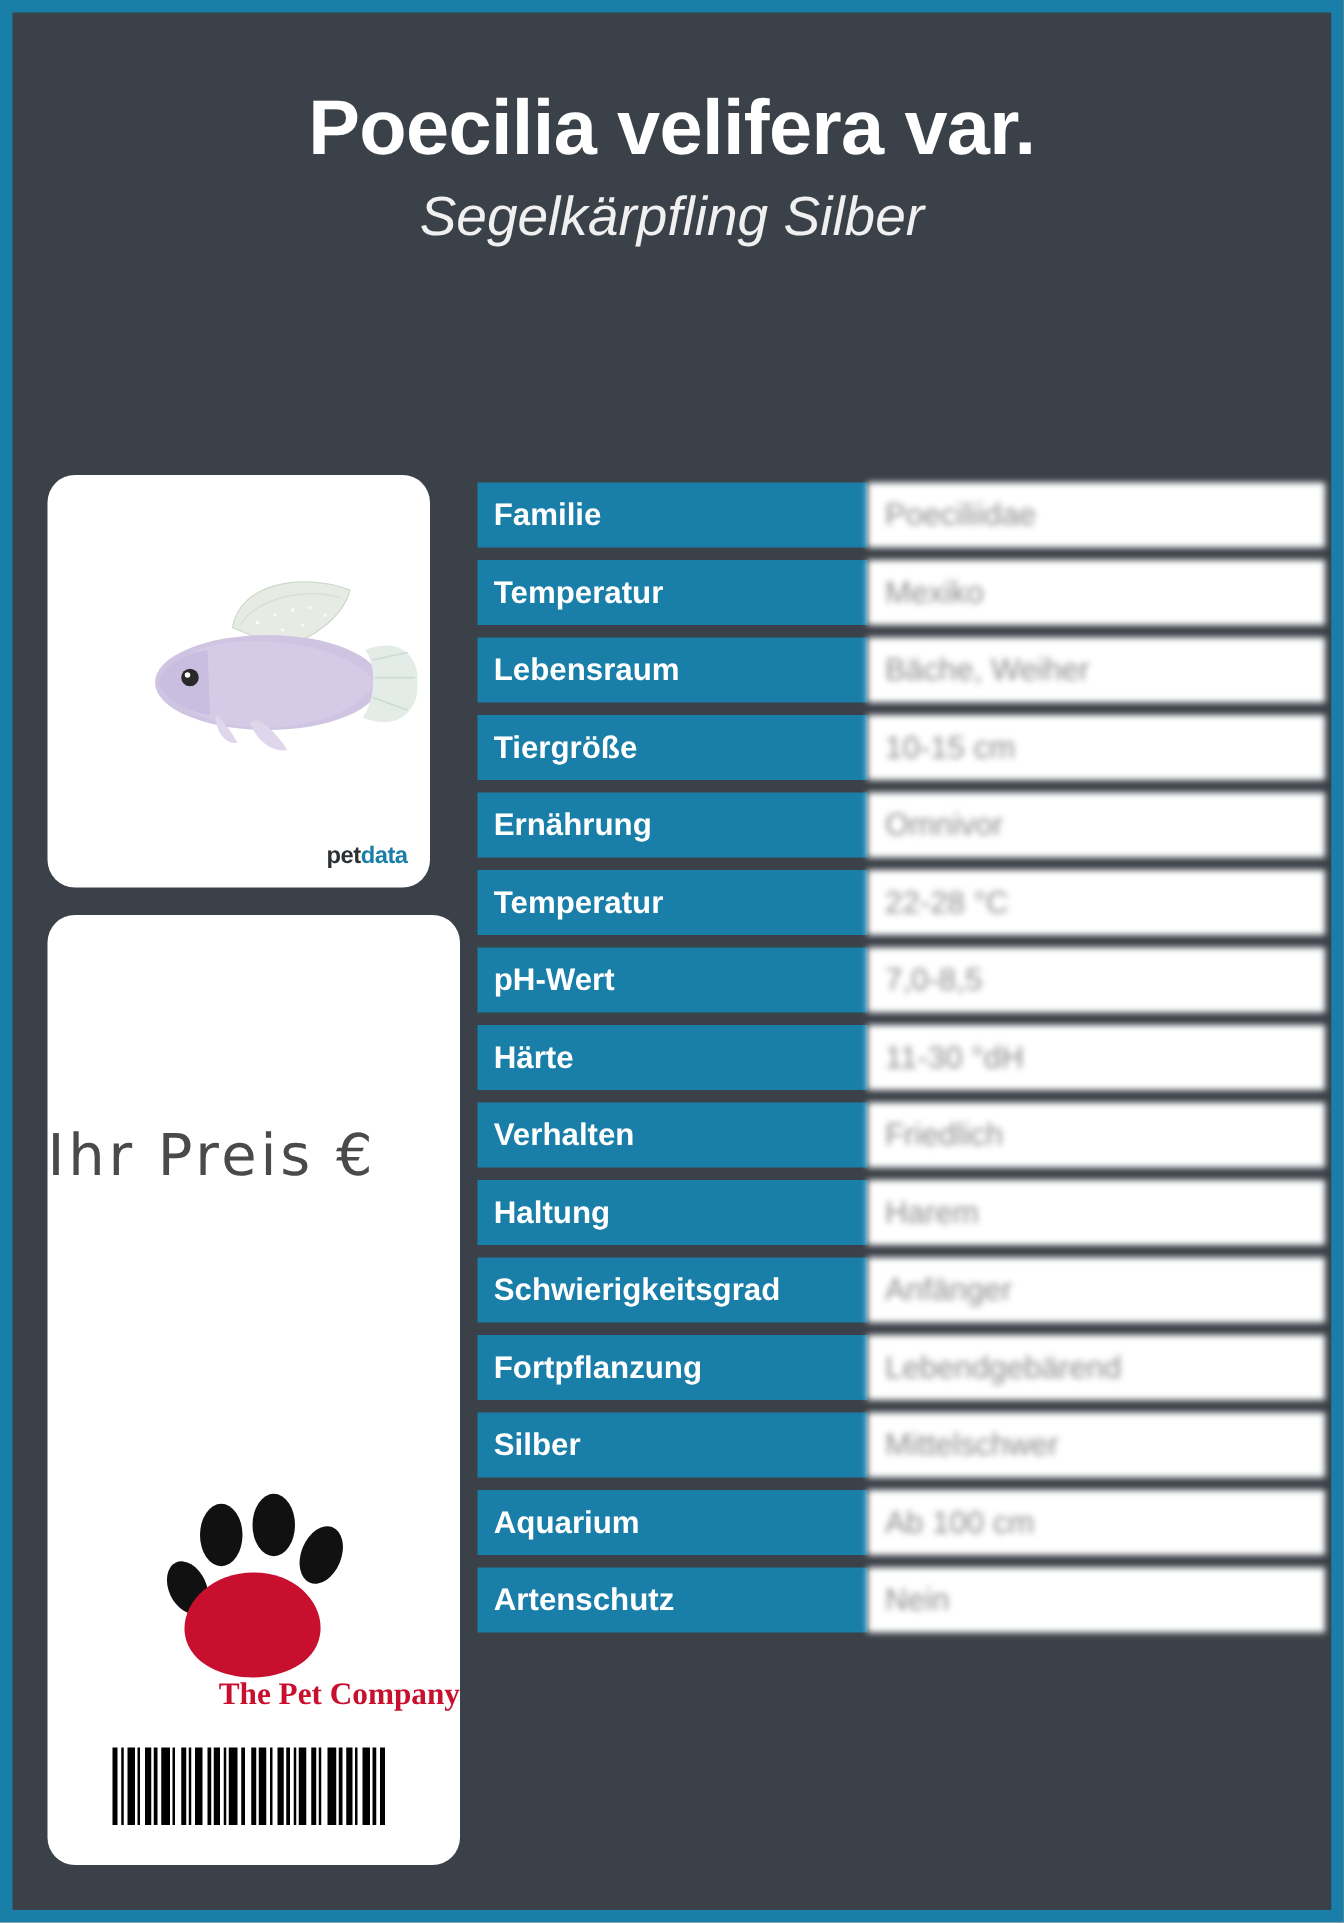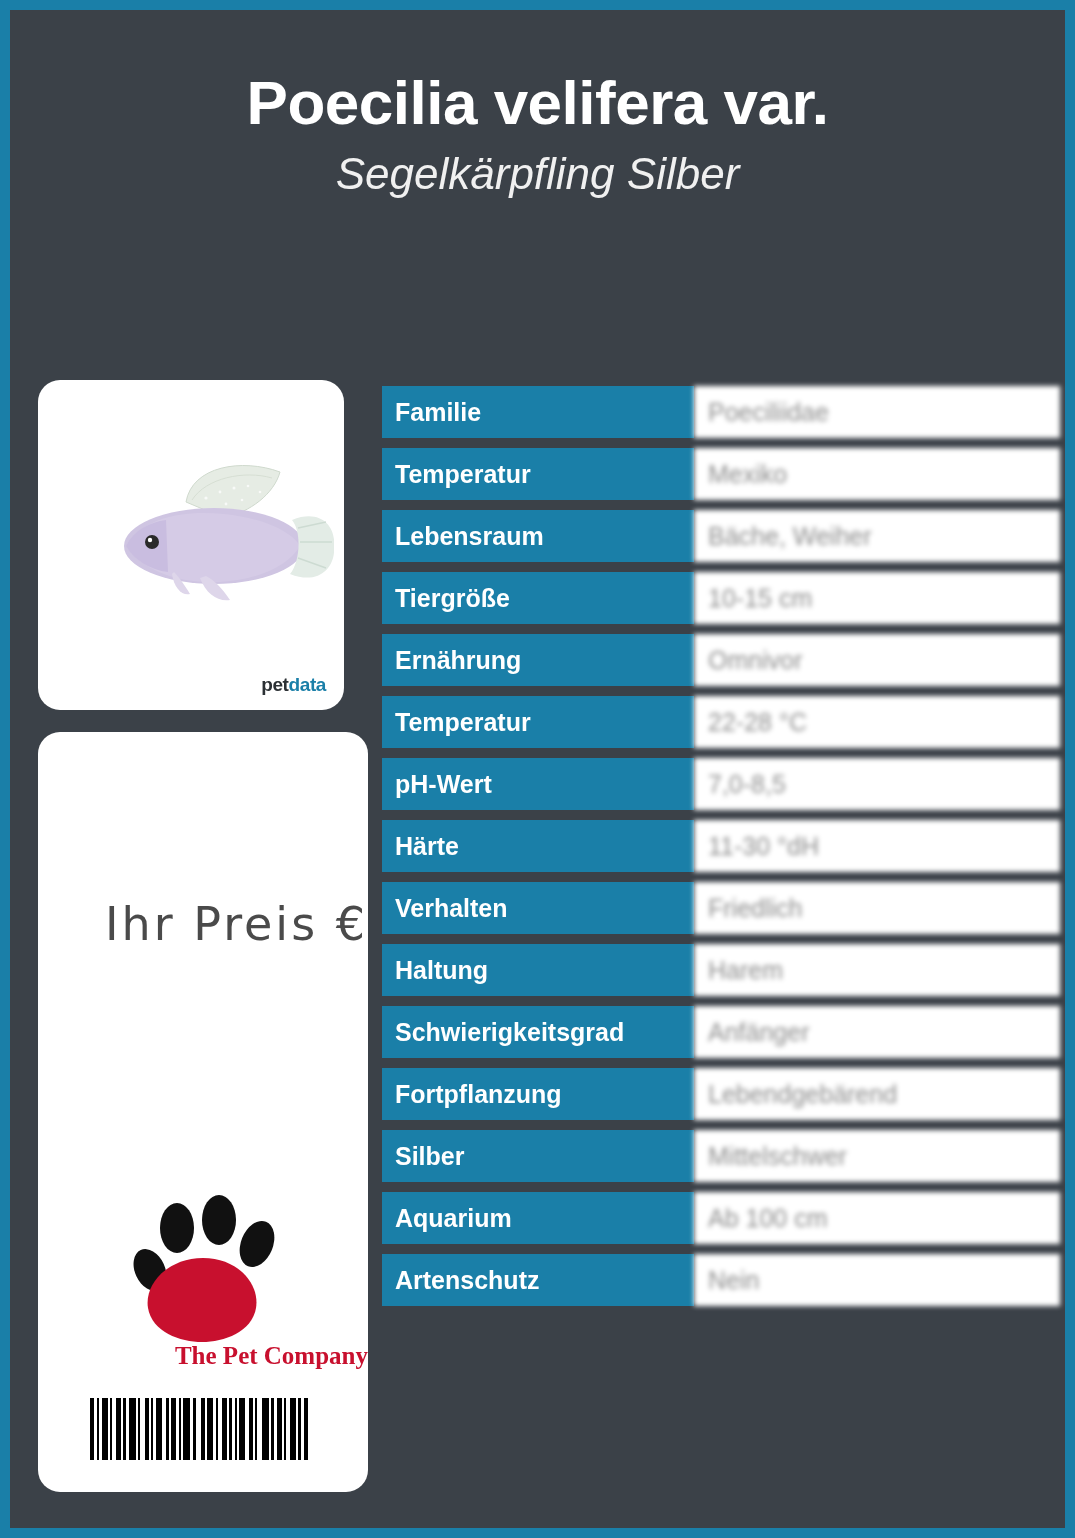--- a/index.html
+++ b/index.html
@@ -93,21 +93,21 @@
     border-radius: 22px;
     position: relative;
     overflow: hidden;
   }
 
   .price-text {
     position: absolute;
     top: 165px;
     left: 0;
     width: 100%;
-    text-align: right;
+    text-align: left;
     font-size: 46px;
     color: #4a4a4a;
     letter-spacing: 3px;
     font-family: "DejaVu Sans", sans-serif;
   }
 
   .paw-logo {
     position: absolute;
     left: 0;
     top: 460px;

